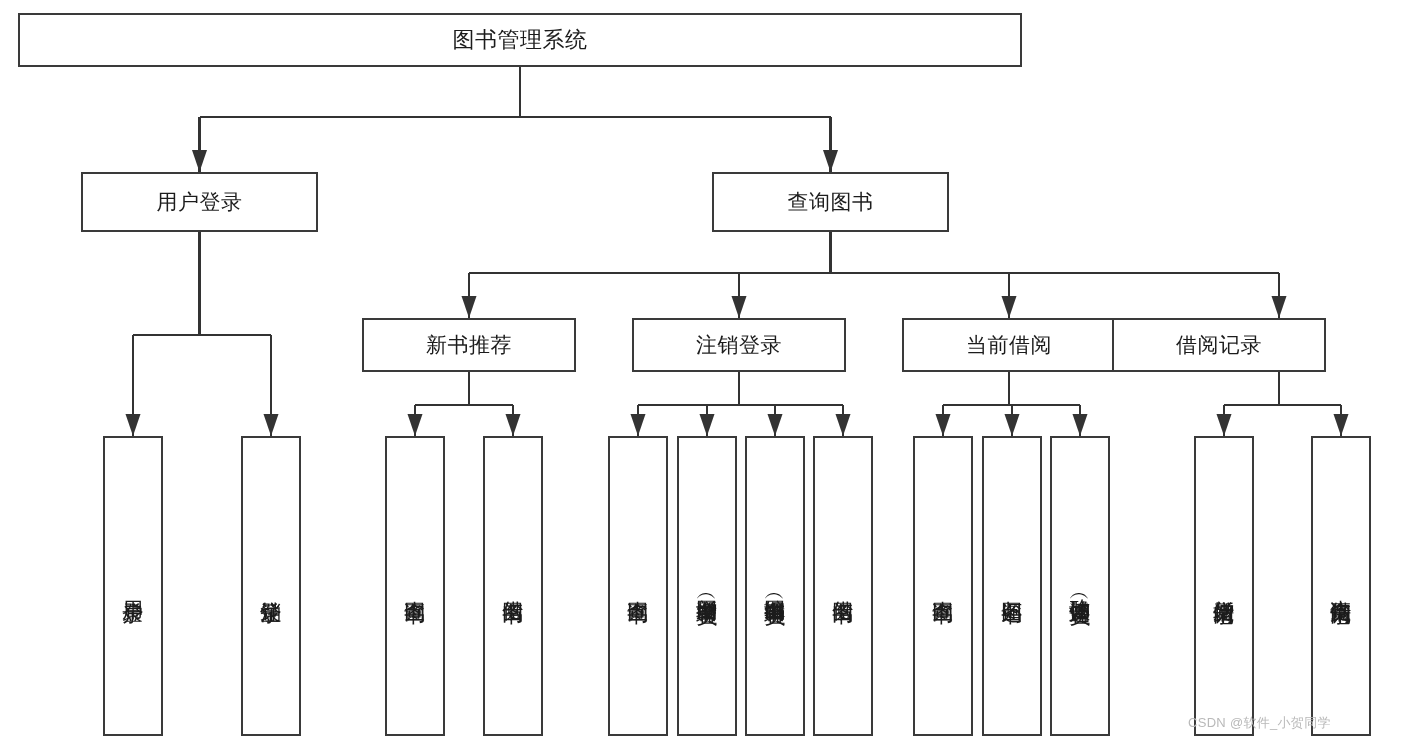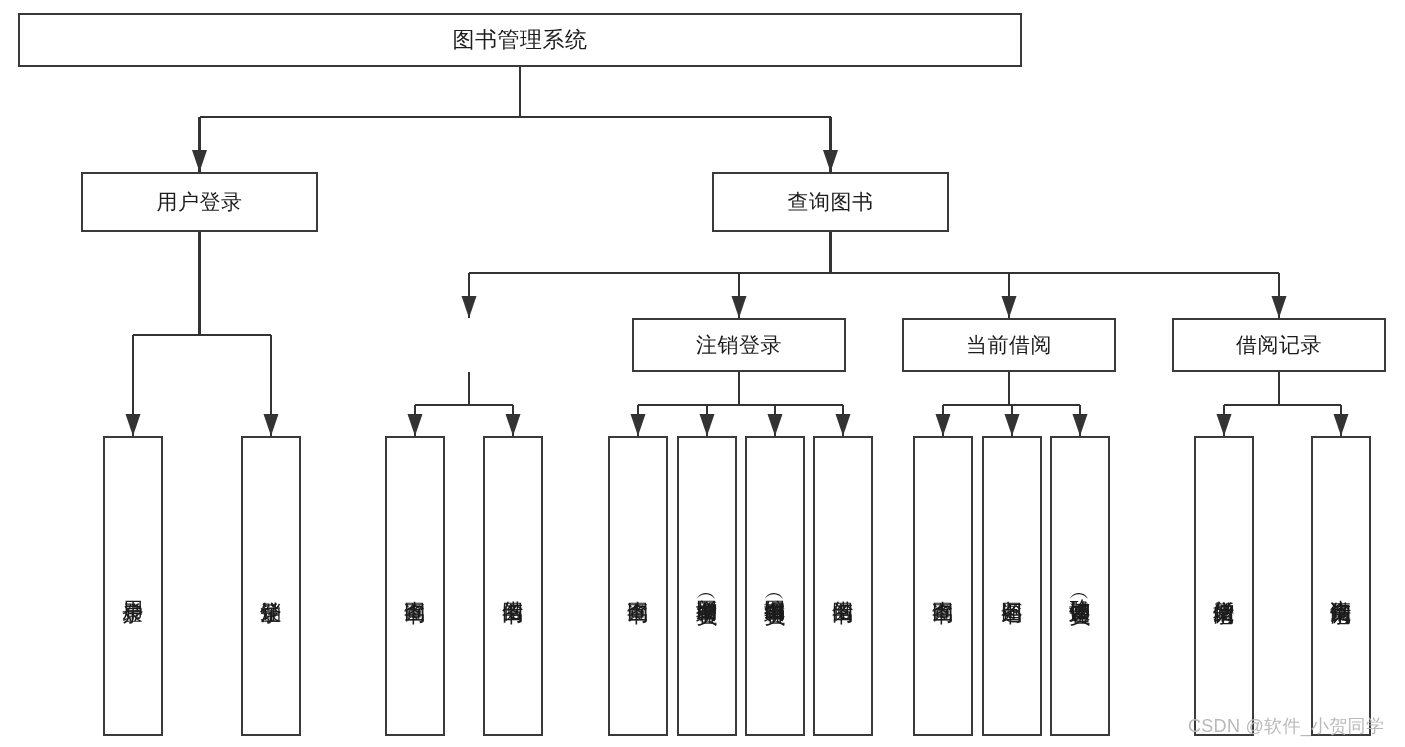--- a/index.html
+++ b/index.html
@@ -59,21 +59,21 @@
   .node-v .vtext {
     writing-mode: vertical-rl;
     text-orientation: upright;
     display: block;
     max-height: 100%;
   }
   .watermark {
     position: absolute;
     left: 1188px;
     top: 714px;
-    font-size: 18px;
+    font-size: 13px;
     color: #b9b9b9;
     white-space: nowrap;
     z-index: 3;
     letter-spacing: 0.3px;
   }
 </style>
 </head>
 <body>
 
 <div id="diagram-root">
@@ -137,27 +137,30 @@
     <span>图书管理系统</span>
   </div>
 
   <div class="node node-h" style="left: 81px; top: 172px; width: 237px; height: 60px;">
     <span>用户登录</span>
   </div>
   <div class="node node-h" style="left: 712px; top: 172px; width: 237px; height: 60px;">
     <span>查询图书</span>
   </div>
 
+  <div class="node node-h" style="left: 362px; top: 318px; width: 214px; height: 54px;">
+    <span>新书推荐</span>
+  </div>
   <div class="node node-h" style="left: 632px; top: 318px; width: 214px; height: 54px;">
     <span>注销登录</span>
   </div>
   <div class="node node-h" style="left: 902px; top: 318px; width: 214px; height: 54px; text-align: center;">
     <span>当前借阅</span>
   </div>
-  <div class="node node-h" style="left: 1172px; top: 318px; width: 214px; height: 54px;">
+  <div class="node node-h" style="left: 1112px; top: 318px; width: 214px; height: 54px;">
     <span>借阅记录</span>
   </div>
 
   <div class="node node-v" style="left: 103px; top: 436px; width: 60px; height: 300px;">
     <span class="vtext">用户登录</span>
   </div>
   <div class="node node-v" style="left: 241px; top: 436px; width: 60px; height: 300px;">
     <span class="vtext">注销登录</span>
   </div>
   <div class="node node-v" style="left: 385px; top: 436px; width: 60px; height: 300px;">

